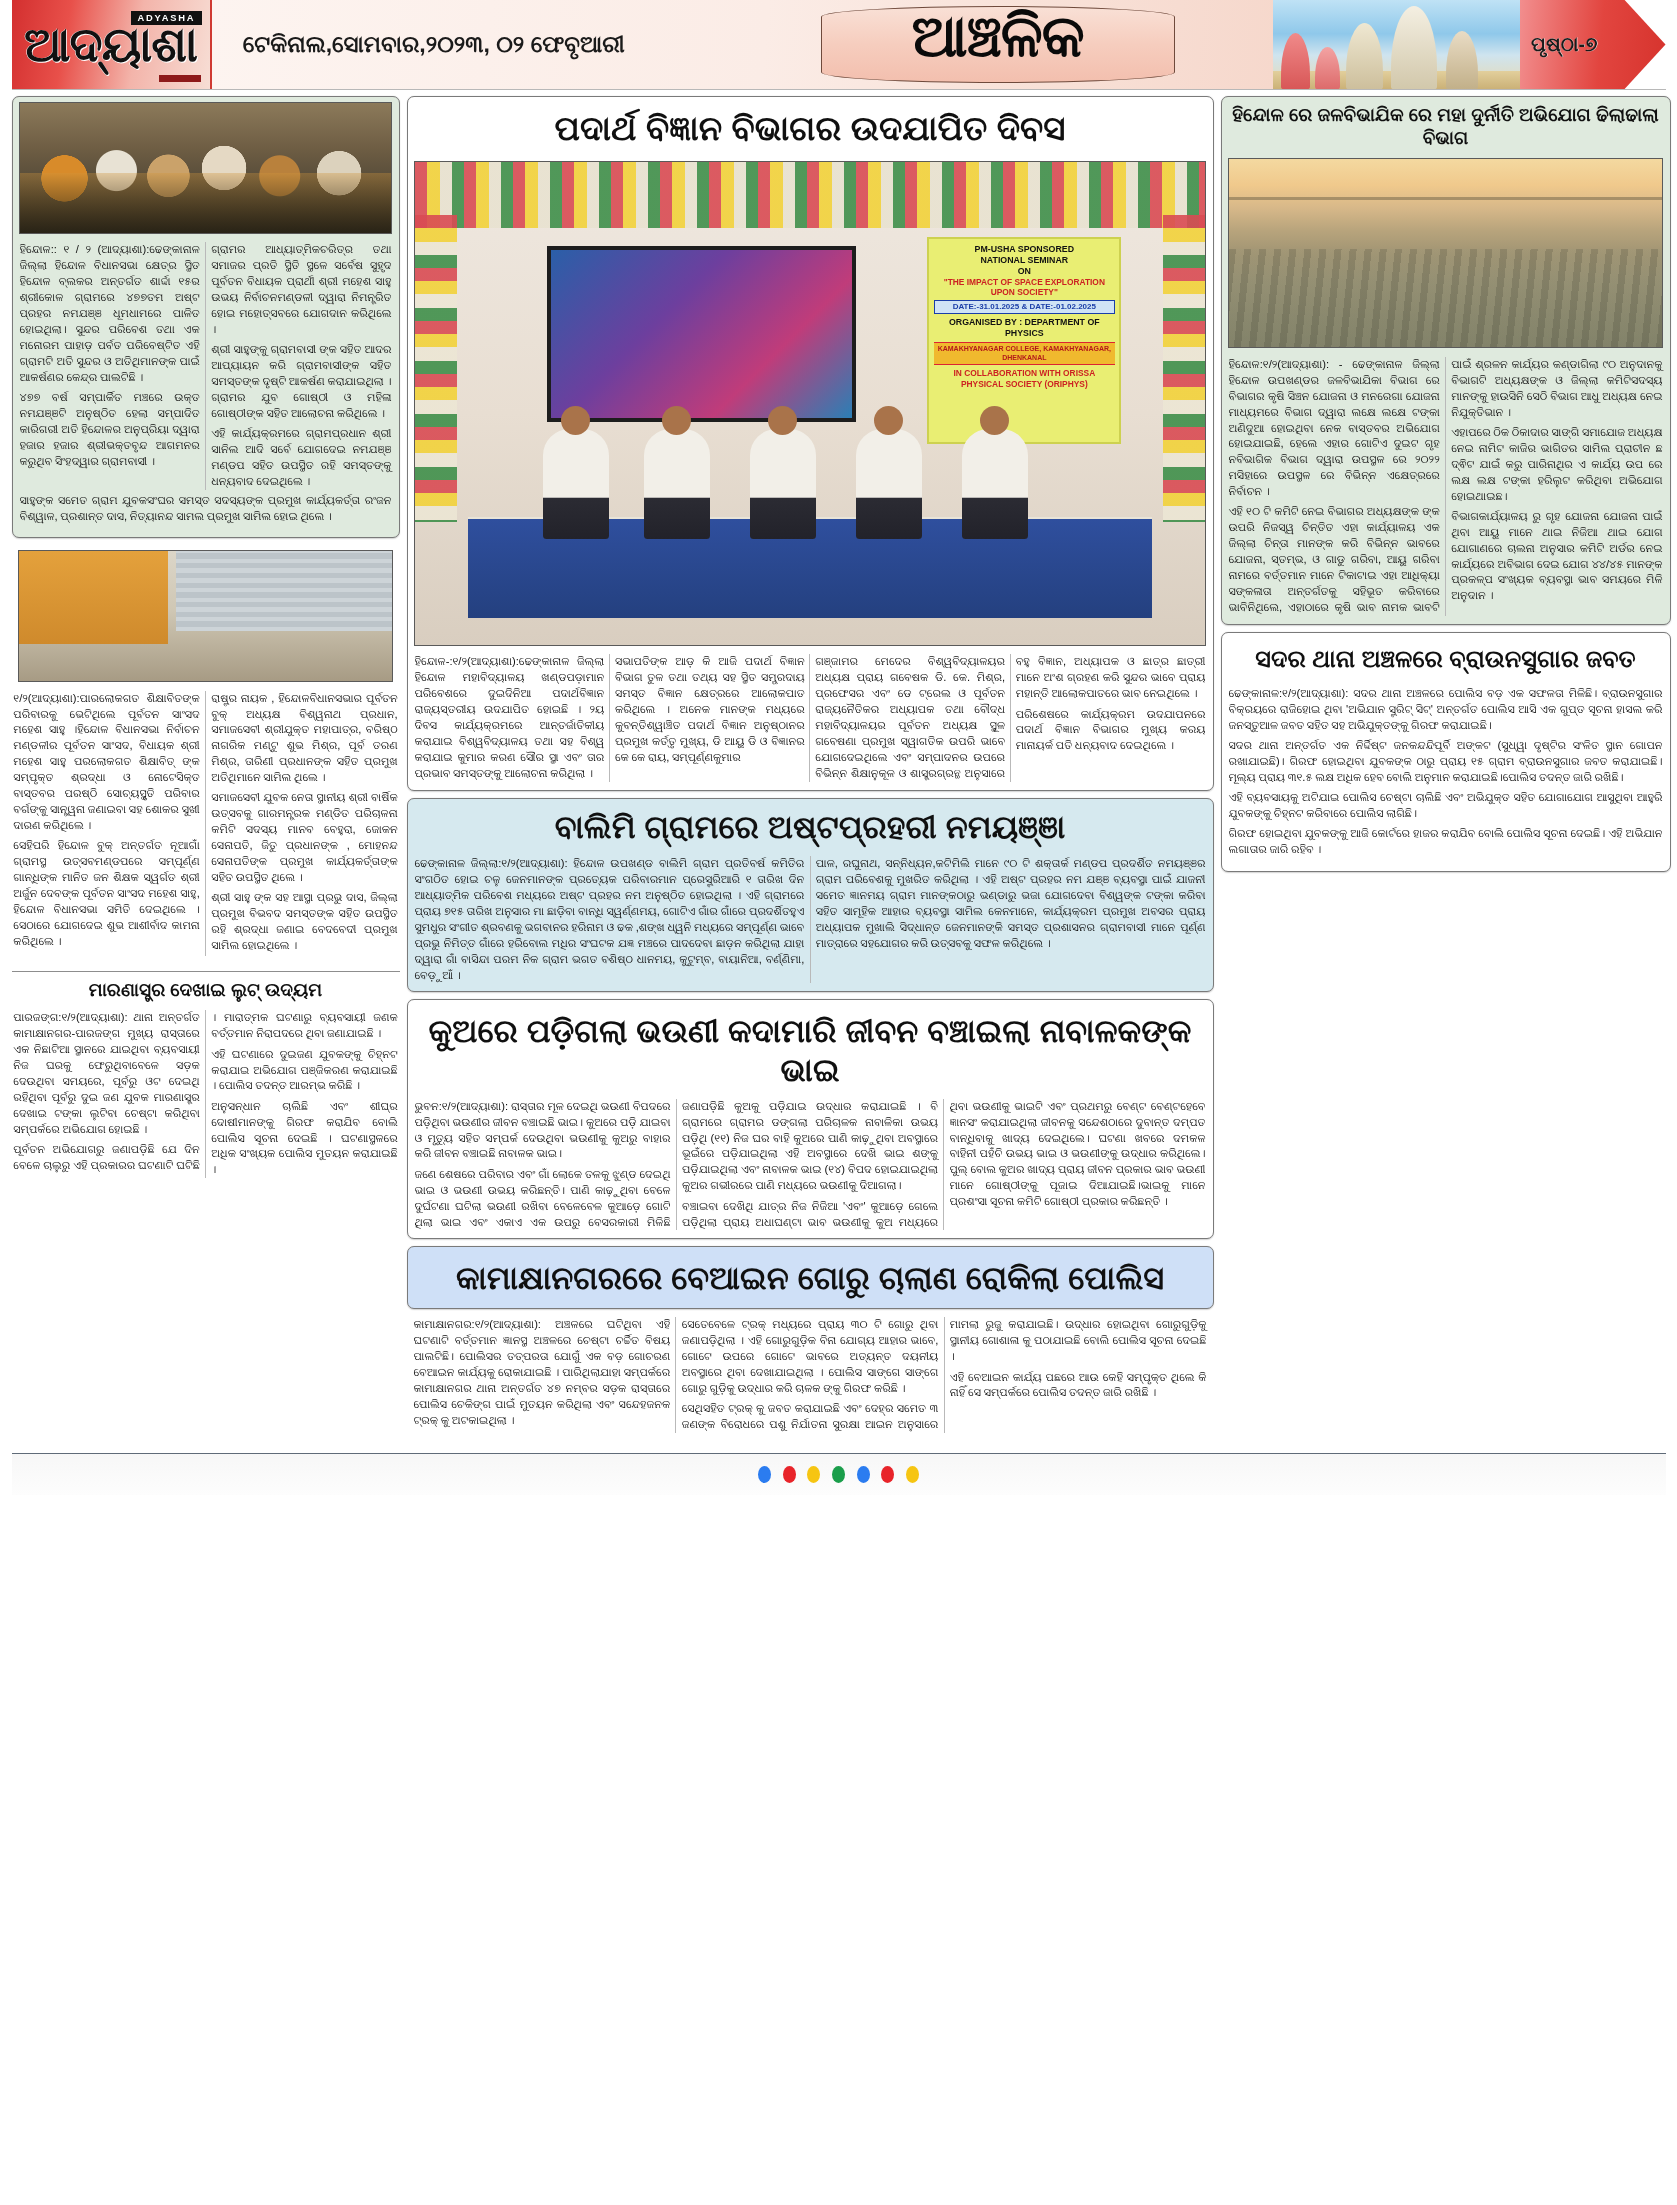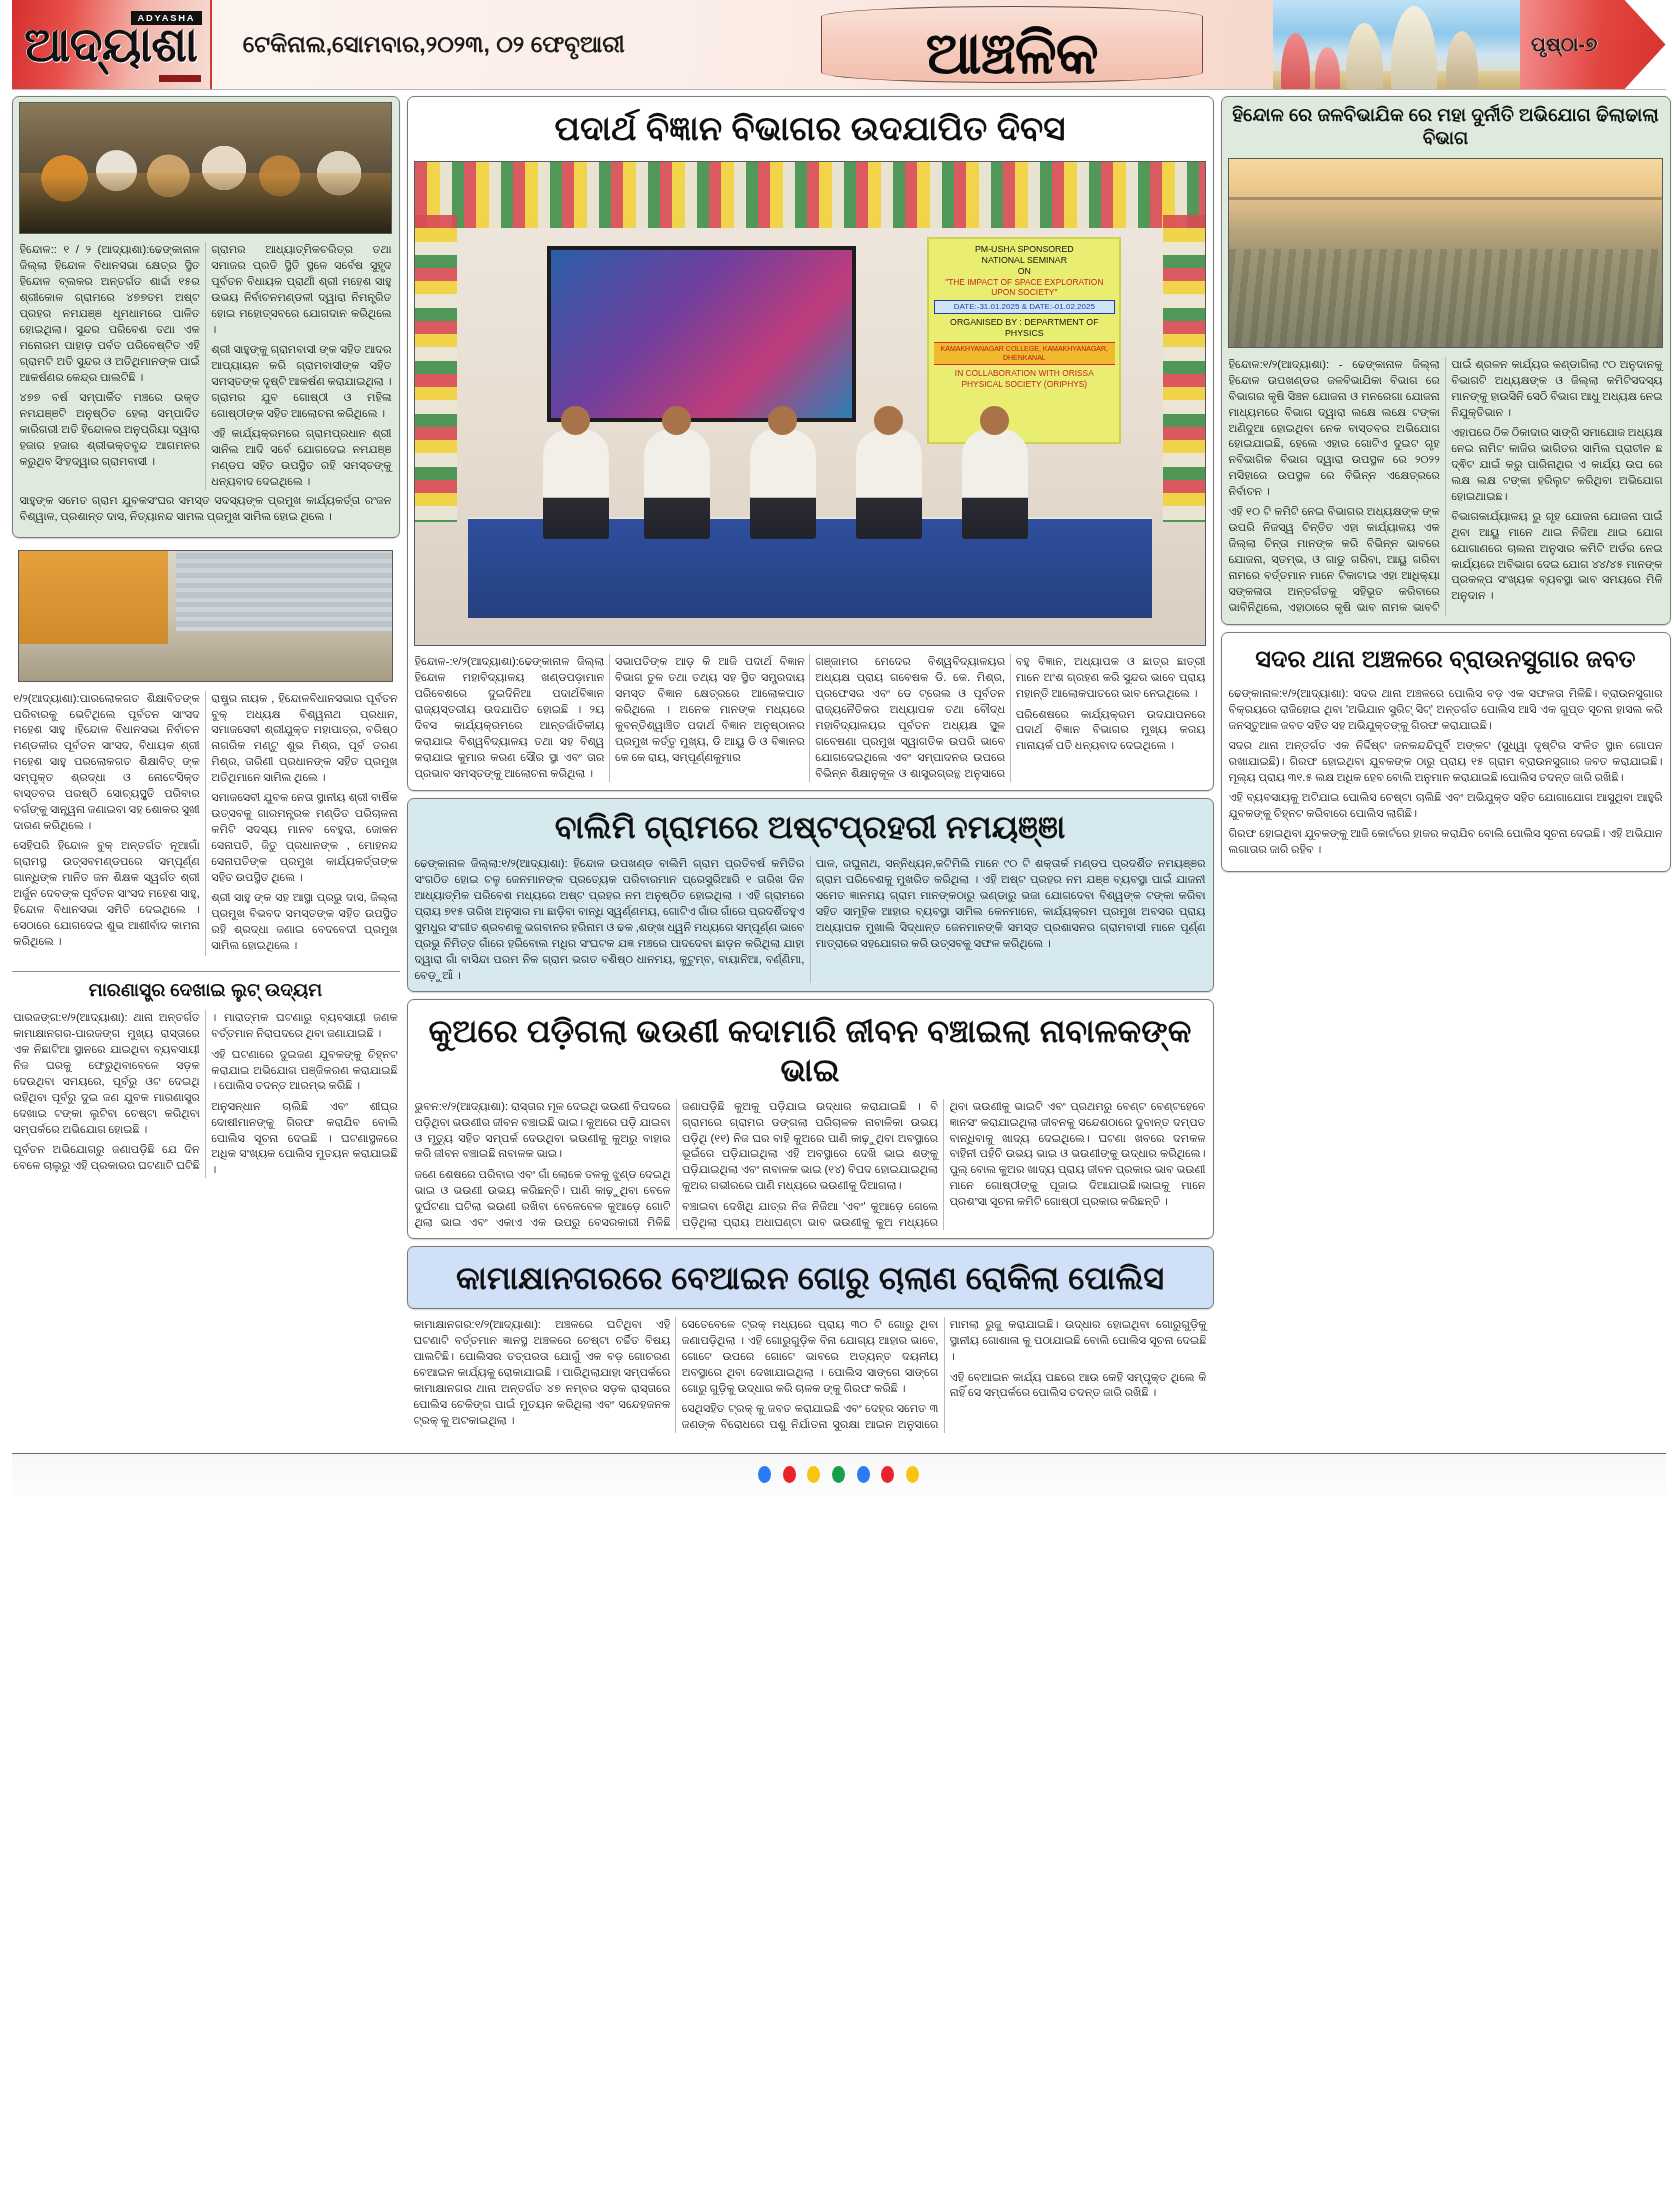--- a/index.html
+++ b/index.html
@@ -80,26 +80,26 @@
     font-size: 23px;
     font-weight: bold;
     color: #1a1a1a;
     white-space: nowrap;
   }
   .mast-title-wrap {
     position: absolute;
     left: 609px;
     top: 6.2px;
     bottom: 6.2px;
-    width: 382px;
+    width: 354px;
     background: linear-gradient(180deg, #f9e0d6 0%, #f6cdbe 50%, #f3bfae 100%);
     border: 1.3px solid #6f4a3c;
     border-radius: 50% / 14%;
     display: flex;
-    align-items: flex-end;
+    align-items: flex-start;
     justify-content: center;
   }
   .mast-title {
     font-size: 58px;
     font-weight: bold;
     color: #0a0a0a;
     line-height: 1;
     letter-spacing: -0.9px;
   }
   .temple-strip {
@@ -230,21 +230,21 @@
     position: absolute; left: 132px; top: 84px; width: 309px; height: 176px;
     background: linear-gradient(135deg, #2a5fa8 0%, #6d3f9e 38%, #c03c7a 70%, #2b7fb5 100%);
     border: 4.4px solid #1d1d1d;
   }
   .seminar-banner {
     position: absolute; right: 84px; top: 75px; width: 194px; height: 207px;
     background: #e9ee73;
     border: 2.2px solid #cdd150;
     padding: 5.3px 4.4px;
     font-size: 8.8px; line-height: 1.25; text-align: center; color: #111;
-    font-weight: normal;
+    font-weight: bold;
     overflow: hidden;
   }
   .sb-red  { color: #cc2222; font-size: 8.4px; }
   .sb-blue { color: #1a3ea8; background: #cfe3f5; border: 0.9px solid #1a3ea8; padding: 0.9px 0; margin: 2.6px 0; font-size: 8px; }
   .sb-band { background: #f0b92e; border-top: 1.3px solid #d23; border-bottom: 1.3px solid #d23; color: #b31a1a; padding: 1.8px 0; margin: 3.5px 0 2.6px; font-size: 7px; }
   .dais {
     position: absolute; left: 53px; right: 53px; bottom: 26.5px; height: 101px;
     background: linear-gradient(180deg, #2f4f9e 0%, #24407f 100%);
     border-top: 2.6px solid #e8e4d8;
   }

